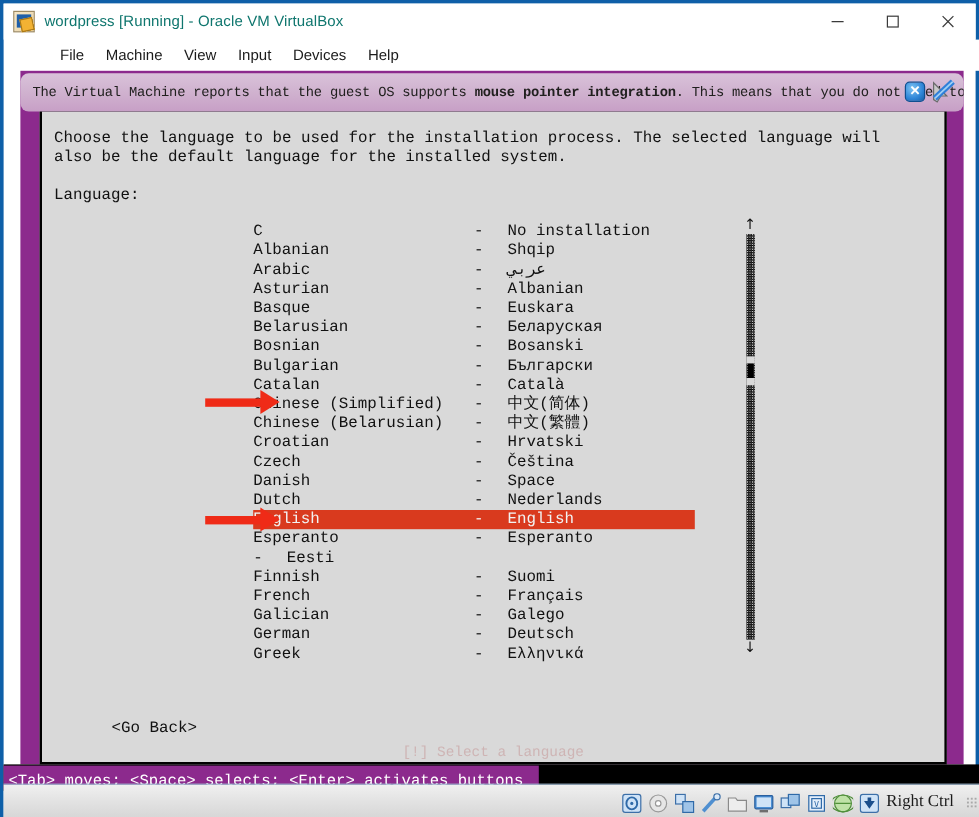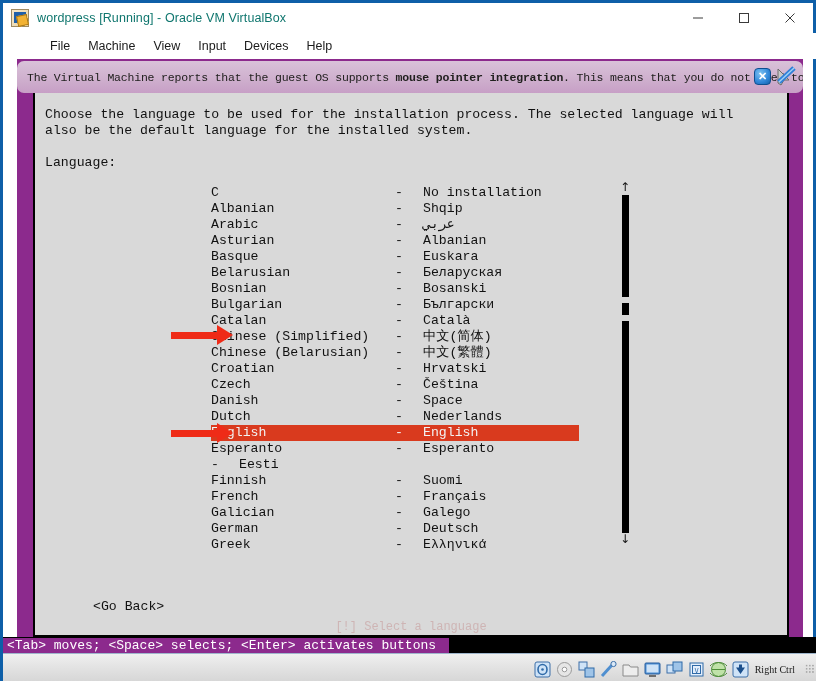--- a/index.html
+++ b/index.html
@@ -152,42 +152,42 @@
   .go-back{position:absolute;left:58px;top:478px;white-space:pre;margin-top:28px;}
 
   
   .con-statusbar{
     position:absolute;left:0;top:634px;width:816px;height:22px;
     background:#000000;
   }
   .con-statusbar .bar{
     position:absolute;left:0;top:1px;height:20px;
     background:#8c2a8d;width:446px;
-    display:flex;align-items:flex-start;
+    display:flex;align-items:flex-end;
   }
   .con-statusbar .txt{
     font-family:"Liberation Mono","DejaVu Sans Mono",monospace;
     font-size:13px;color:#ffffff;white-space:pre;margin-left:4px;
   }
 
   
   .vbox-status{
     position:absolute;left:0;top:650px;width:816px;height:31px;
     background:linear-gradient(180deg,#f0f0f0 0%,#e4e4e4 40%,#d4d4d4 100%);
     border-top:1px solid #9fb6cc;
     box-sizing:border-box;
     display:flex;align-items:center;justify-content:flex-end;
   }
   .vbox-icons{display:flex;align-items:center;gap:5px;margin-right:6px;}
   .vbox-ico{
     width:17px;height:17px;position:relative;flex:0 0 auto;
   }
   .hostkey{
     font-family:"Liberation Serif",serif;
-    font-size:10px;color:#1b1b1b;margin-right:10px;white-space:nowrap;
+    font-size:14px;color:#1b1b1b;margin-right:10px;white-space:nowrap;
   }
   .grip{
     width:10px;height:10px;margin-right:4px;
     background-image:radial-gradient(#a9a9a9 0.8px,transparent 0.9px);
     background-size:3.2px 3.2px;
   }
 
   
   .ann-arrow{position:absolute;height:0;width:0;}
   .ann-arrow .shaft{

